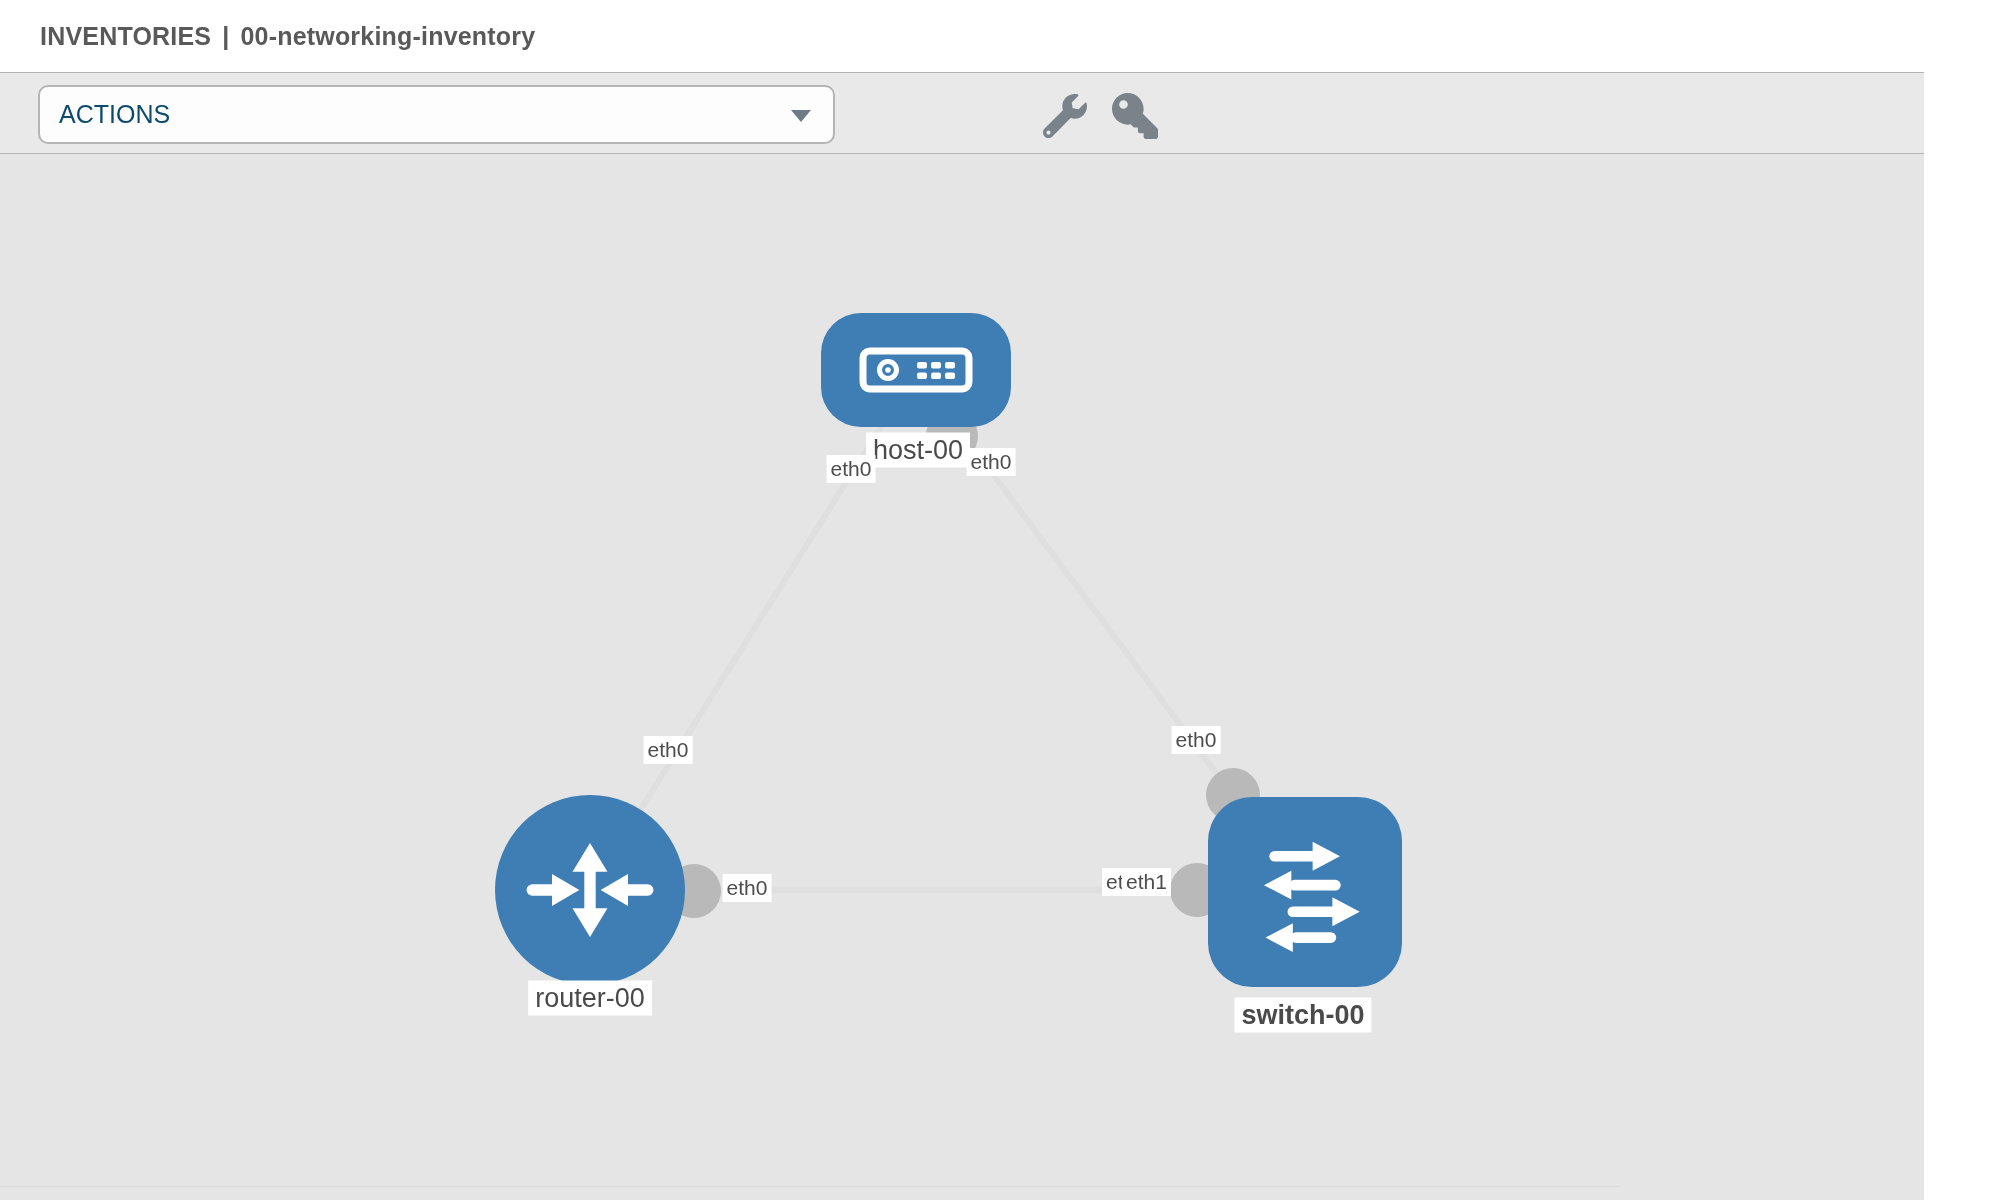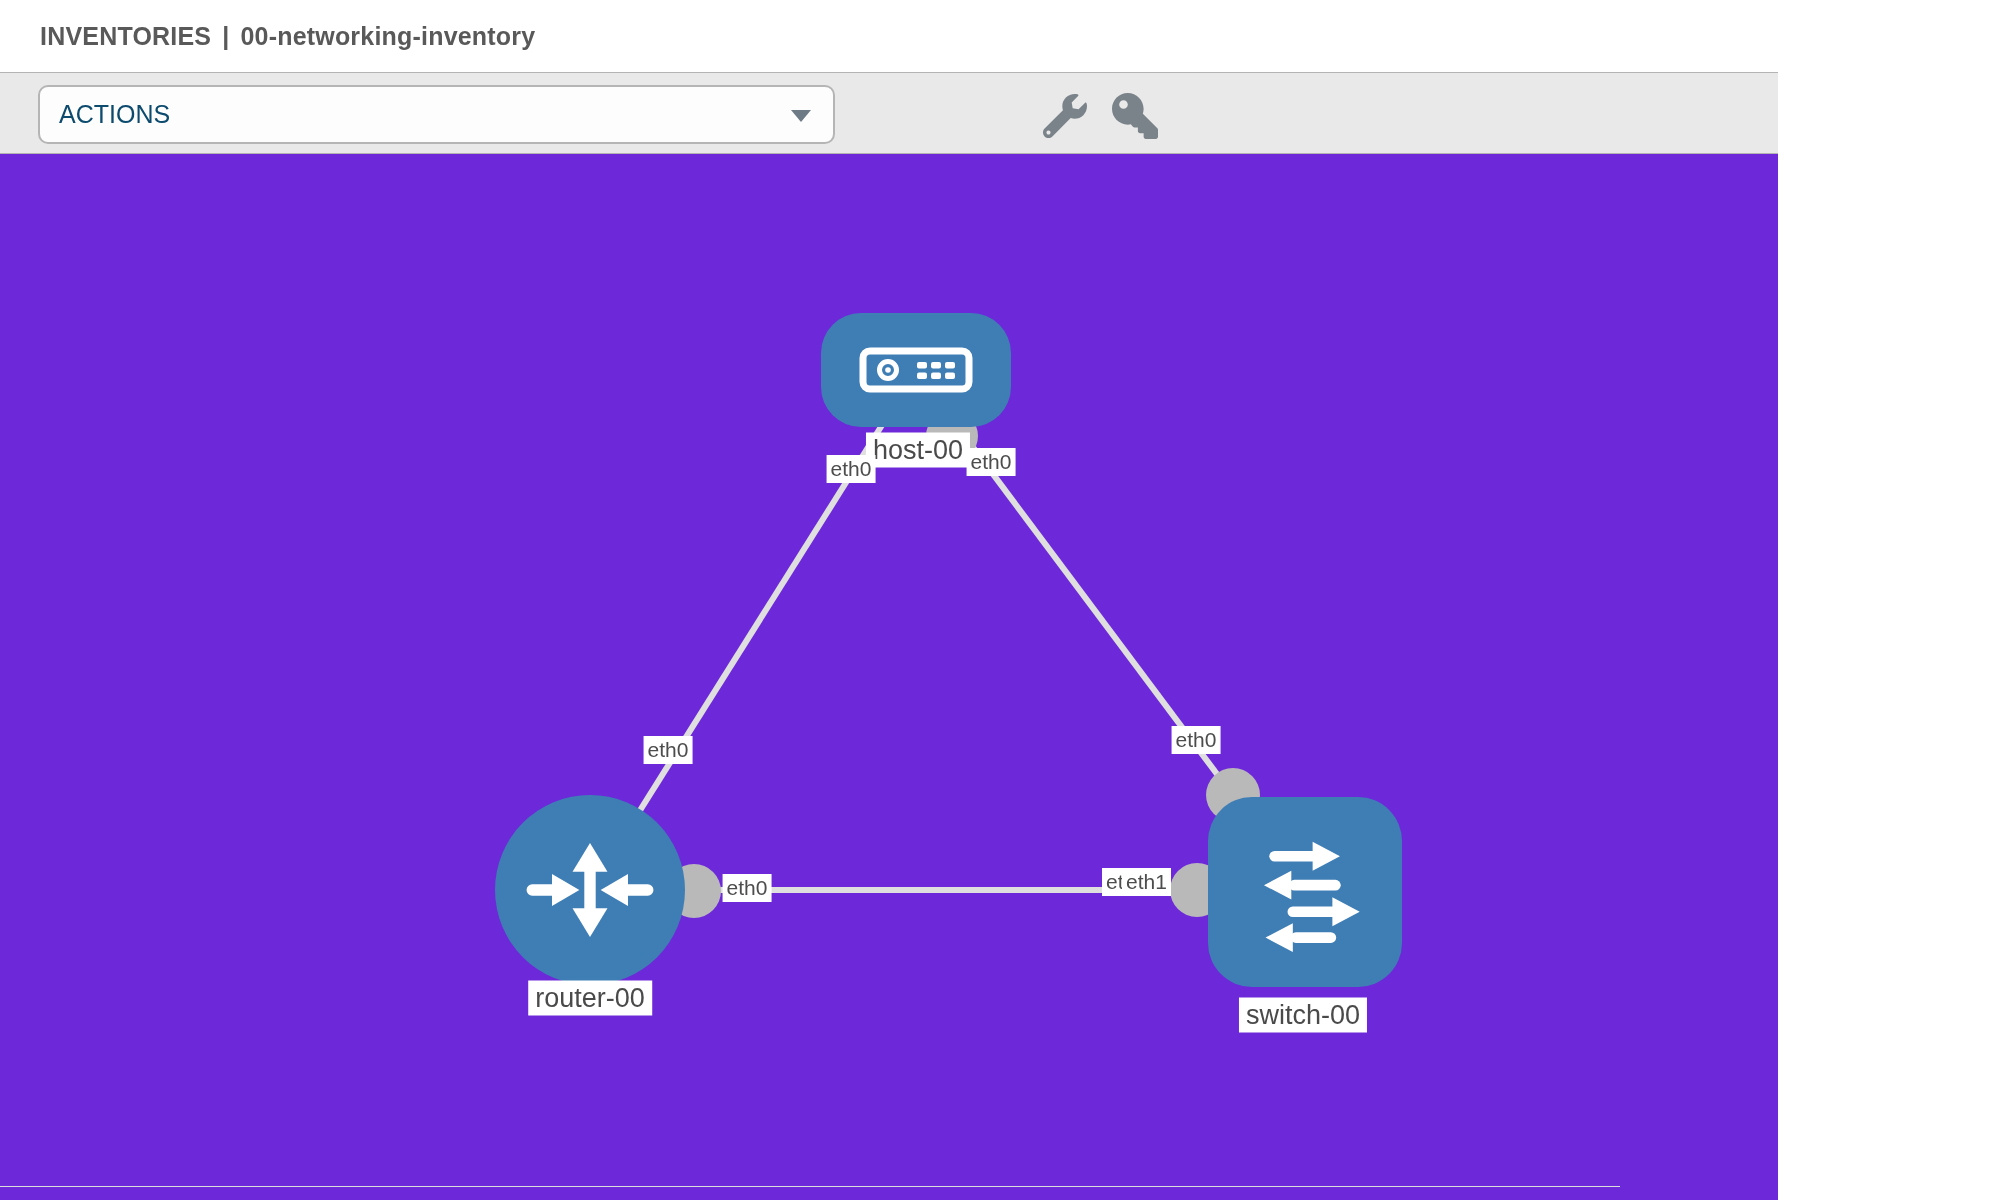--- a/index.html
+++ b/index.html
@@ -1,17 +1,17 @@
 <!DOCTYPE html>
 <html><head>
 <meta charset="utf-8">
 <style>
   * { margin:0; padding:0; box-sizing:border-box; }
   html,body { width:2014px; height:1200px; background:#fff; font-family:"Liberation Sans", sans-serif; }
-  .window { position:relative; width:1778px; height:1200px; background:#fff; overflow:hidden; }
+  .window { position:relative; width:1924px; height:1200px; background:#fff; overflow:hidden; }
 
   
   .hdr { position:absolute; left:0; top:0; width:2014px; height:72px; background:#fff; }
   .title { position:absolute; left:40px; top:0; height:72px; display:flex; align-items:center;
            font-size:25px; font-weight:bold; color:#595959; letter-spacing:.2px; }
   .title .sep { margin:0 11px; }
   .close-btn { position:absolute; left:1943px; top:17px; width:37px; height:37px; border-radius:50%;
                background:#c7c7c7; cursor:pointer; }
   .x-bar { position:absolute; left:50%; top:50%; width:20px; height:6.5px; background:#fff; border-radius:3px; }
   .x-bar.a { transform:translate(-50%,-50%) rotate(45deg); }
@@ -27,34 +27,34 @@
   .select-text { margin-left:19px; font-size:25px; color:#0c4a6e; }
   .caret { position:absolute; right:22px; top:50%; margin-top:-5px; width:0; height:0;
            border-left:10px solid transparent; border-right:10px solid transparent;
            border-top:12px solid #6e7a85; }
   .tool-icon { position:absolute; top:20px; width:46px; height:46px; display:flex; align-items:center;
                justify-content:center; cursor:pointer; }
   .tool-icon.wrench { left:1042px; }
   .tool-icon.key { left:1112px; }
 
   
-  .canvas { position:absolute; left:0; top:154px; width:2014px; height:1046px; background:#6d28d9; }
+  .canvas { position:absolute; left:0; top:154px; width:2014px; height:1046px; background:#e5e5e5; }
   .links-layer { position:absolute; left:0; top:0; }
   .canvas-footer-line { position:absolute; left:0; top:1032px; width:1620px; height:1px; background:#dcdcdc; }
 
   .node { position:absolute; background:#3e7eb5; display:flex; align-items:center; justify-content:center; cursor:pointer; }
   .node.host   { left:821px; top:159px; width:190px; height:114px; border-radius:40px; }
   .node.router { left:495px; top:641px; width:190px; height:190px; border-radius:50%; }
   .node.switch { left:1208px; top:643px; width:194px; height:190px; border-radius:44px; }
 
   .node-label { position:absolute; transform:translate(-50%,-50%); background:#fff; color:#4a4a4a;
                 font-size:27px; padding:2px 7px; white-space:nowrap; }
   .nl-host   { left:918px;  top:296px; }
   .nl-router { left:590px;  top:844px; }
-  .nl-switch { left:1303px; top:861px; }
+  .nl-switch { left:1303px; top:861px;font-weight:bold; }
 
   .iface { position:absolute; background:#fff; color:#4d4d4d; font-size:21px; padding:2px 4px;
            white-space:nowrap; transform:translate(-50%,-50%); }
   .if-l0s { left:851px;  top:315px; }
   .if-l0t { left:668px;  top:596px; }
   .if-l1s { left:991px;  top:308px; }
   .if-l1t { left:1196px; top:586px; }
   .if-l2s { left:747px;  top:734px; }
   .iface.abs { transform:none; }
   .if-l2t-back  { left:1102px; top:714px; }

